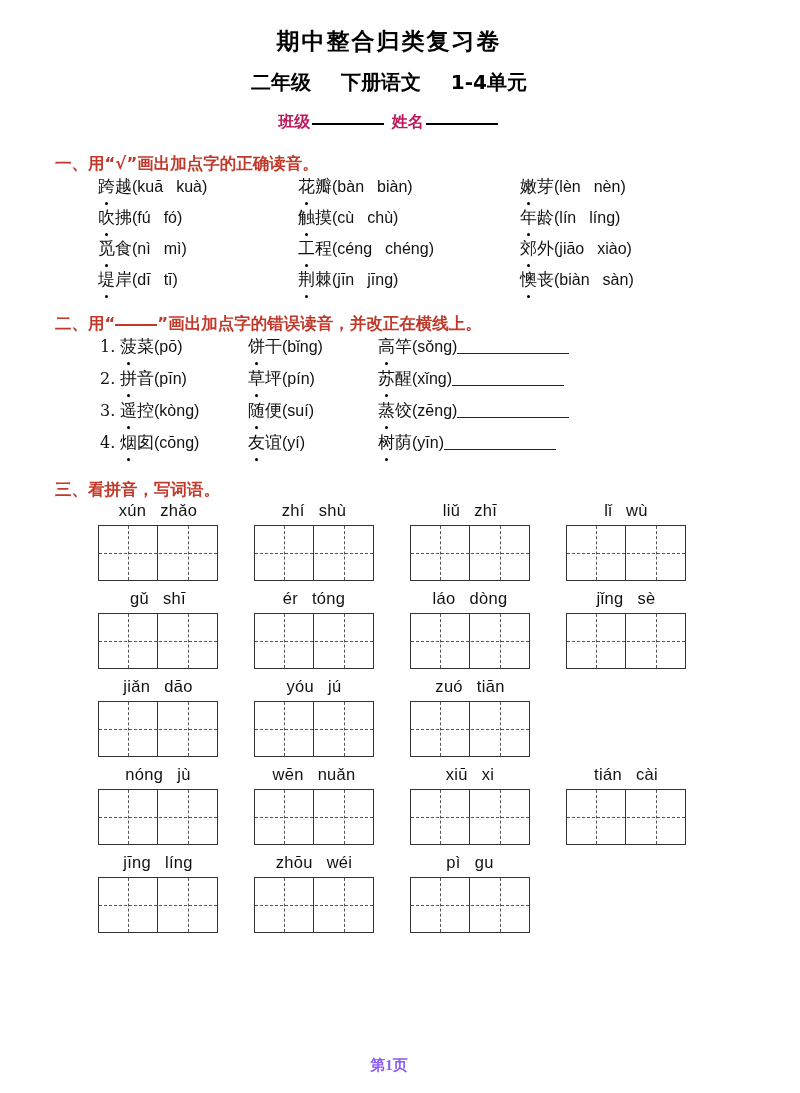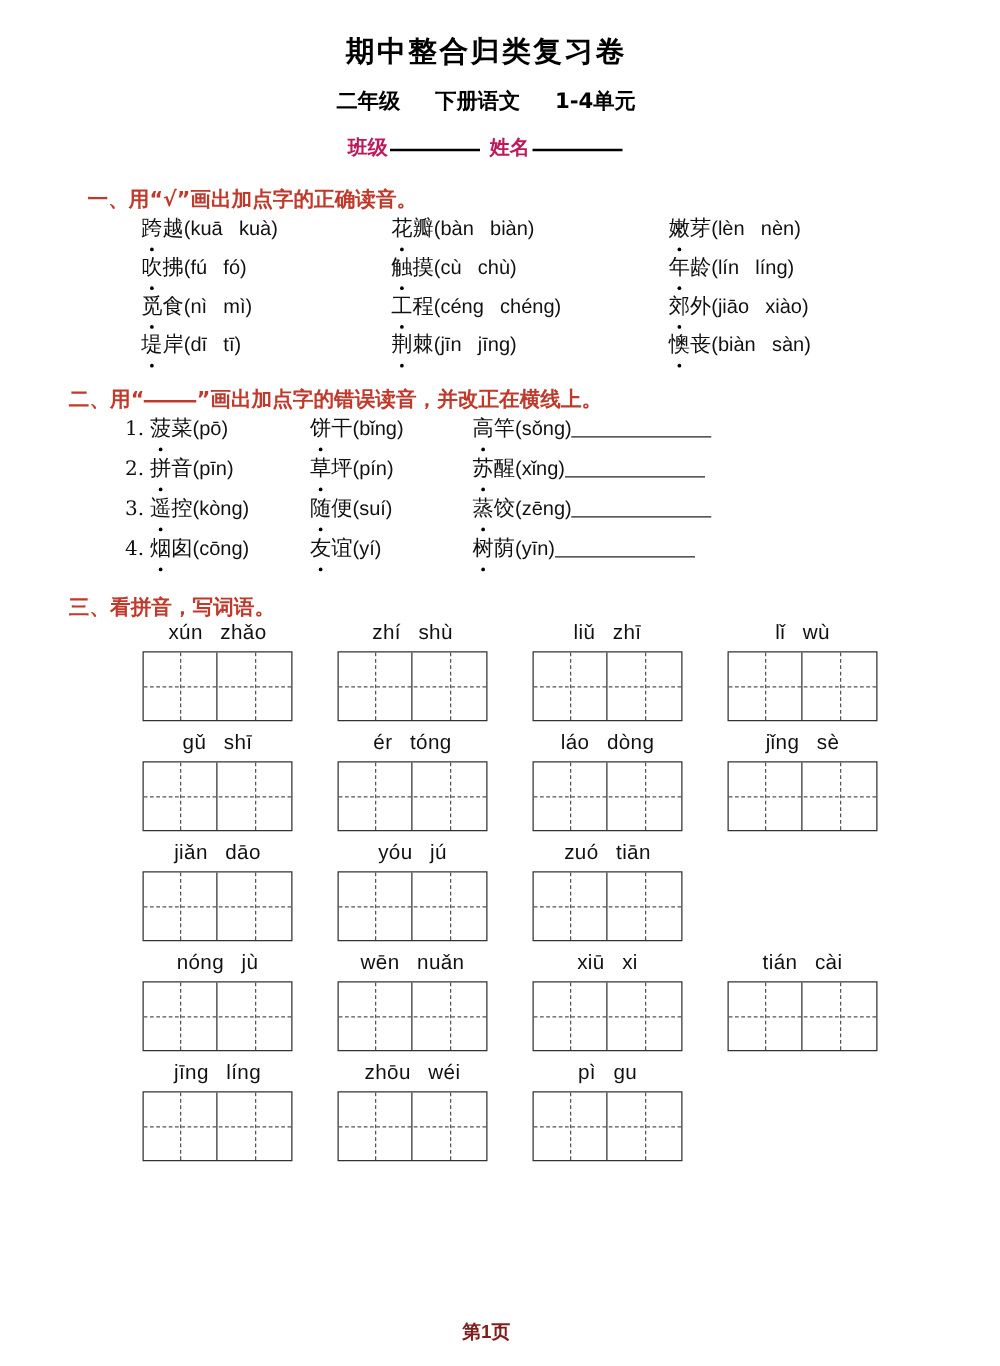--- a/index.html
+++ b/index.html
@@ -31,21 +31,21 @@
     font-size: 23px;
     letter-spacing: 2px;
     margin: 0;
     padding-top: 26px;
     color: #000;
   }
   .doc-subtitle {
     text-align: center;
     font-family: "DejaVu Sans", sans-serif;
     font-weight: bold;
-    font-size: 17px;
+    font-size: 20px;
     margin: 0;
     padding-top: 12px;
     color: #000;
   }
   .doc-subtitle .gap { display:inline-block; width: 16px; }
   .info-line {
     text-align: center;
     font-family: "DejaVu Sans", sans-serif;
     font-weight: bold;
     font-size: 16px;
@@ -72,21 +72,21 @@
   }
   .sec-rule {
     display: inline-block;
     border-bottom: 2.5px solid #c0392b;
     width: 42px;
     vertical-align: 3px;
   }
   .check-mark { font-family: "DejaVu Sans", sans-serif; }
 
   
-  .sec1 { padding-top: 20px; margin-left: 15px; }
+  .sec1 { padding-top: 20px; }
   .sec1-row {
     display: flex;
     padding-left: 98px;
     margin-bottom: 8px;
   }
   .sec1-cell {
     font-family: "DejaVu Serif", serif;
     font-size: 17px;
     white-space: nowrap;
     position: relative;
@@ -145,21 +145,20 @@
     border-bottom: 1.6px solid #222;
     height: 14px;
   }
 
   
   .sec3 { padding-top: 16px; }
   .grid-row {
     display: flex;
     padding-left: 98px;
     margin-bottom: 8px;
-    margin-left: 16px;
   }
   .grid-item {
     width: 156px;
   }
   .grid-pinyin {
     font-family: "Liberation Sans", sans-serif;
     font-size: 16.5px;
     text-align: center;
     width: 120px;
     letter-spacing: 0.3px;
@@ -199,24 +198,24 @@
     border-top: 1.3px dashed #555;
   }
 
   
   .footer {
     position: absolute;
     bottom: 18px;
     left: 0;
     right: 0;
     text-align: center;
-    font-family: Liberation Sans, sans-serif;
+    font-family: Liberation Serif, serif;
     font-weight: bold;
     font-size: 15px;
-    color: #7f1d1d;
+    color: #8b5cf6;
   }
 </style>
 </head>
 <body>
 
 <div class="page">
 
   <h1 class="doc-title">期中整合归类复习卷</h1>
 
   <div class="doc-subtitle">

